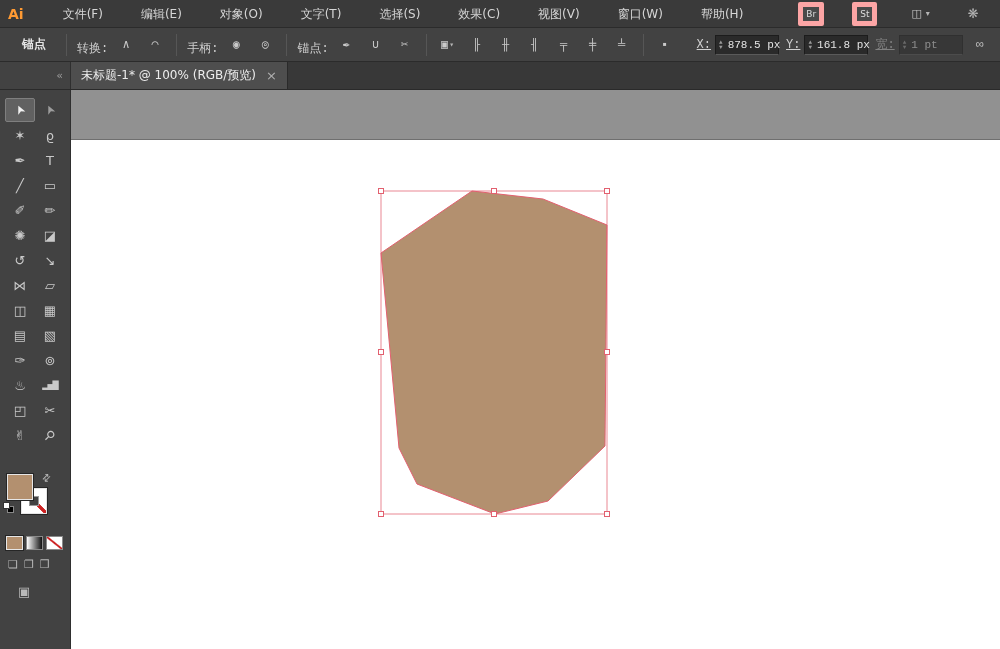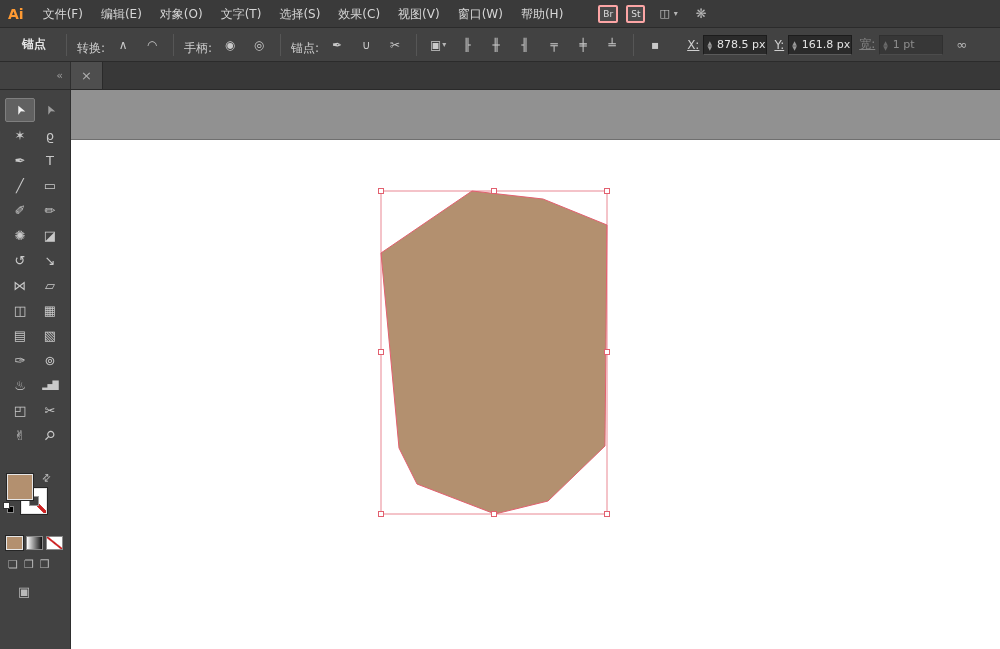--- a/index.html
+++ b/index.html
@@ -1,30 +1,30 @@
 <!DOCTYPE html>
 <html><head>
 <meta charset="utf-8">
 <style>
   * { margin:0; padding:0; box-sizing:border-box; }
   html,body { width:1000px; height:649px; overflow:hidden; }
   body { font-family:"DejaVu Sans","Liberation Sans",sans-serif; font-size:12px; color:#d6d6d6; background:#919191; }
   .app { position:relative; width:1000px; height:649px; overflow:hidden; }
 
   
-  .menubar { position:absolute; top:0; left:0; width:100%; height:28px; background:#3a3a3a; display:flex; align-items:center; border-bottom:1px solid #2b2b2b; }
+  .menubar { position:absolute; top:0; left:0; width:100%; height:28px; background:#3a3a3a; display:flex; align-items:center; border-bottom:1px solid #2b2b2b;gap:20px; }
   .ai-logo { color:#ff9a33; font-weight:bold; font-size:14px; padding:0 10px 0 8px; }
   .menu-item { padding:0 9px; height:28px; line-height:28px; cursor:default; }
-  .badge { border:2px solid #fca5a5; background:#4a4a4a; font-size:9px; color:#ddd; padding:2px 3px; border-radius:2px; margin-left:8px; }
+  .badge { border:5px solid #fca5a5; background:#4a4a4a; font-size:9px; color:#ddd; padding:2px 3px; border-radius:2px; margin-left:8px; }
   .badge.first { margin-left:26px; }
   .ws-switcher { margin-left:14px; display:flex; align-items:center; gap:3px; color:#c9c9c9; font-size:11px; }
   .cs-live { margin-left:18px; color:#b5b5b5; font-size:13px; }
 
   
-  .controlbar { position:absolute; top:28px; left:0; width:100%; height:34px; background:#424242; border-bottom:1px solid #2b2b2b; display:flex; align-items:center; padding:0 8px; gap:7px; }
+  .controlbar { position:absolute; top:28px; left:0; width:100%; height:34px; background:#424242; border-bottom:1px solid #2b2b2b; display:flex; align-items:center; padding:0 8px; gap:7px;font-family:Liberation Mono, monospace; }
   .cb-title { font-weight:bold; color:#e4e4e4; margin:0 10px 0 14px; }
   .sep { width:1px; height:22px; background:#2e2e2e; border-right:1px solid #565656; margin:0 3px; }
   .cb-label { color:#cfcfcf;margin-top:8px; }
   .icon-btn { width:22px; height:20px; display:flex; align-items:center; justify-content:center; color:#c9c9c9; font-size:12px; border-radius:2px; }
   .dd-chevron { font-size:8px; color:#b5b5b5; margin-left:1px; }
   .num-group { display:flex; align-items:center; gap:4px; }
   .num-group.xgap { margin-left:14px; }
   .num-label { text-decoration:underline; color:#cfcfcf; }
   .num-field { width:64px; height:20px; background:#2a2a2a; border:1px solid #1c1c1c; border-bottom-color:#5a5a5a; display:flex; align-items:center; gap:5px; padding:0 3px; }
   .stepper { display:flex; flex-direction:column; line-height:5px; font-size:6px; color:#9a9a9a; }
@@ -157,20 +157,21 @@
       </div>
     </div>
     <div class="chain">∞</div>
   </div>
 
   <div class="tabbar">
     <div class="tab-left">
       <span>«</span>
     </div>
     <div class="doc-tab">
+      <span>未标题-1* @ 100% (RGB/预览)</span>
       <span class="tab-close">×</span>
     </div>
   </div>
 
   <div class="toolpanel">
     <div class="tools">
       <div class="tool selected">
           <span class="g rot-arrow">➤</span>
         </div>
       <div class="tool">

